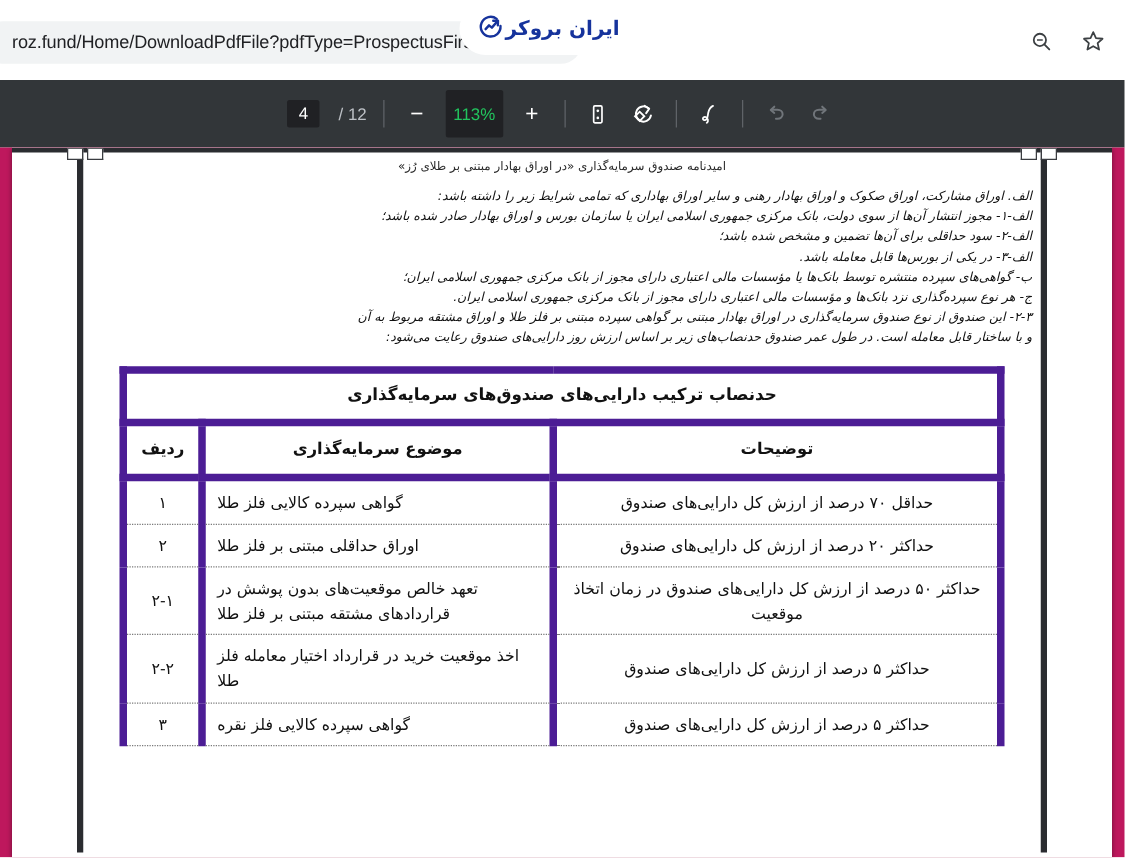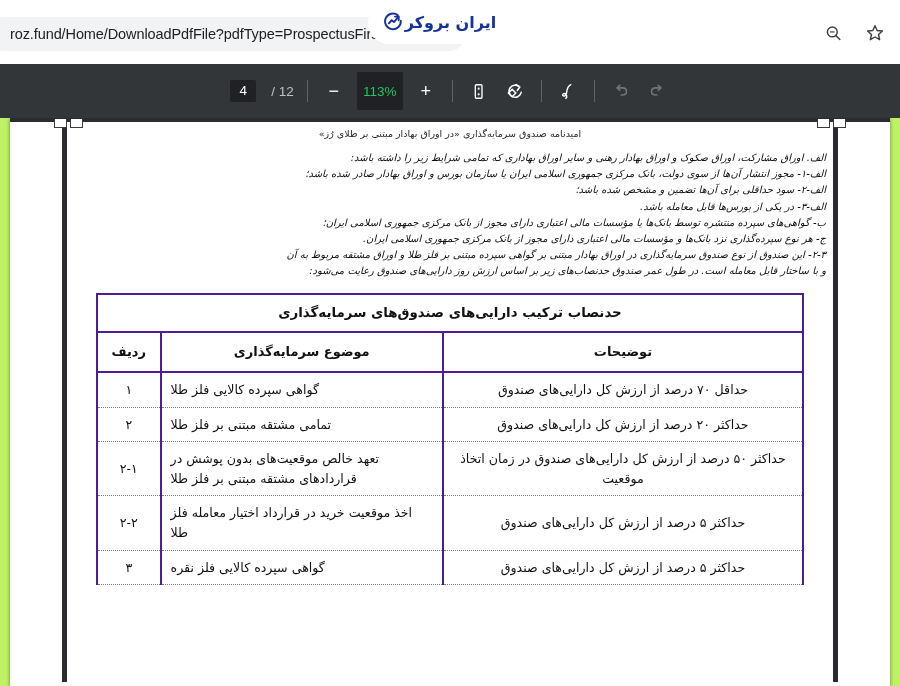--- a/index.html
+++ b/index.html
@@ -171,21 +171,21 @@
     color: #ffffff;
     font-size: 18px;
     user-select: none;
   }
   .tb-btn.disabled { color: #70757a; }
 
   
   .viewer {
     position: relative;
     height: 568px;
-    background: #bef264;
+    background: #be185d;
     overflow: hidden;
   }
 
   .pdf-page {
     position: absolute;
     left: 10px;
     top: 0;
     width: 880px;
     height: 568px;
     background: #ffffff;
@@ -249,21 +249,21 @@
     margin: 13px 22px 0 22px;
   }
   table.assets {
     width: 100%;
     border-collapse: collapse;
     direction: rtl;
     font-size: 12.6px;
     color: #111;
   }
   table.assets th, table.assets td {
-    border: 2px solid #4c1d95;
+    border: 6px solid #4c1d95;
     padding: 7px 9px;
     vertical-align: middle;
     line-height: 1.55;
   }
   table.assets thead th.title-row {
     text-align: center;
     font-weight: bold;
     font-size: 13.4px;
     padding: 8px 6px;
     background: #ffffff;
@@ -425,21 +425,21 @@
               </tr>
             </thead>
             <tbody>
               <tr>
                 <td class="c-tozih">حداقل ۷۰ درصد از ارزش کل دارایی‌های صندوق</td>
                 <td class="c-mozu">گواهی سپرده کالایی فلز طلا</td>
                 <td class="c-radif">۱</td>
               </tr>
               <tr>
                 <td class="c-tozih">حداکثر ۲۰ درصد از ارزش کل دارایی‌های صندوق</td>
-                <td class="c-mozu">تمامی مشتقه مبتنی بر فلز طلا</td>
+                <td class="c-mozu">اوراق حداقلی مبتنی بر فلز طلا</td>
                 <td class="c-radif">۲</td>
               </tr>
               <tr>
                 <td class="c-tozih cell-2line">حداکثر ۵۰ درصد از ارزش کل دارایی‌های صندوق در زمان اتخاذ موقعیت</td>
                 <td class="c-mozu cell-2line">تعهد خالص موقعیت‌های بدون پوشش در قراردادهای مشتقه مبتنی بر فلز طلا</td>
                 <td class="c-radif">۲-۱</td>
               </tr>
               <tr>
                 <td class="c-tozih">حداکثر ۵ درصد از ارزش کل دارایی‌های صندوق</td>
                 <td class="c-mozu">اخذ موقعیت خرید در قرارداد اختیار معامله فلز طلا</td>

